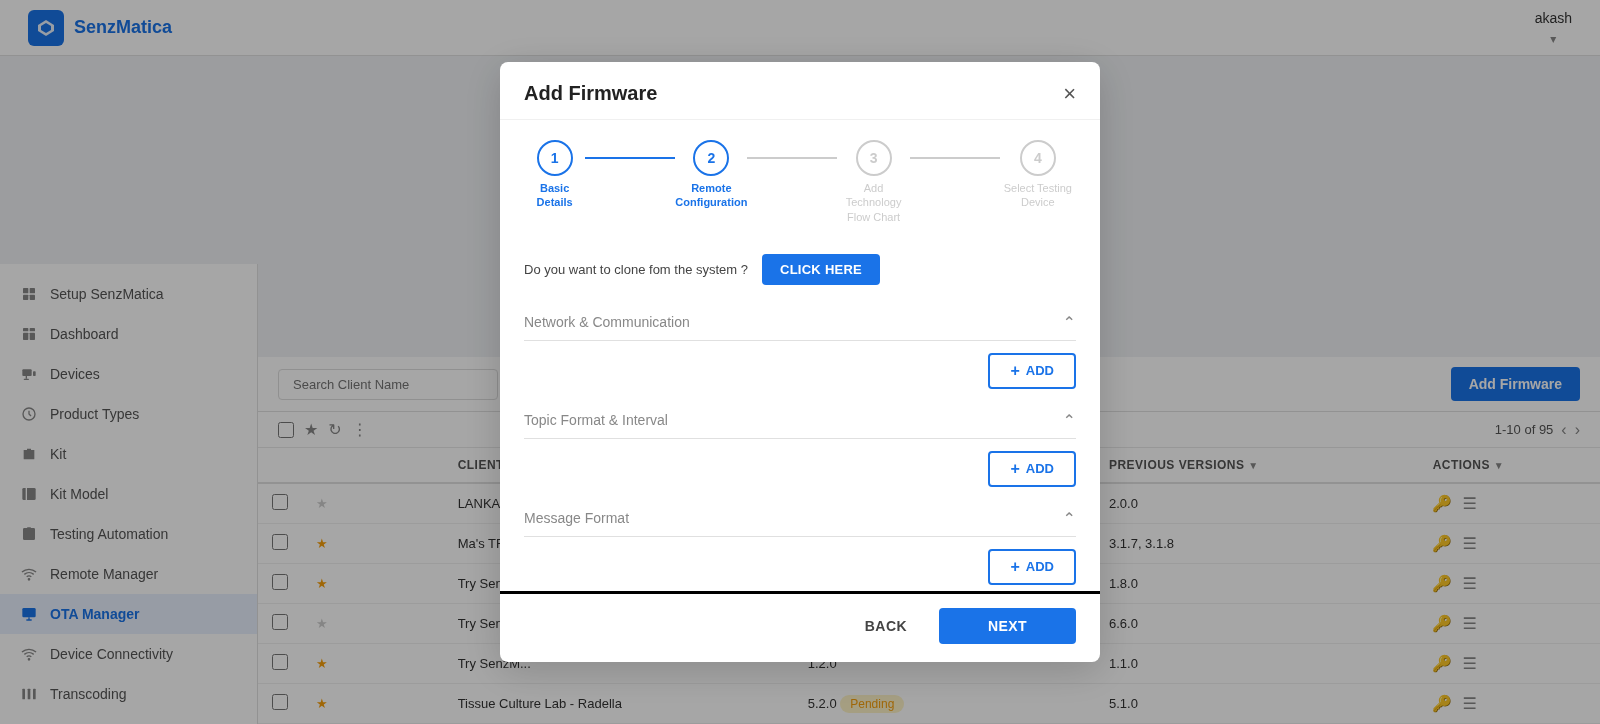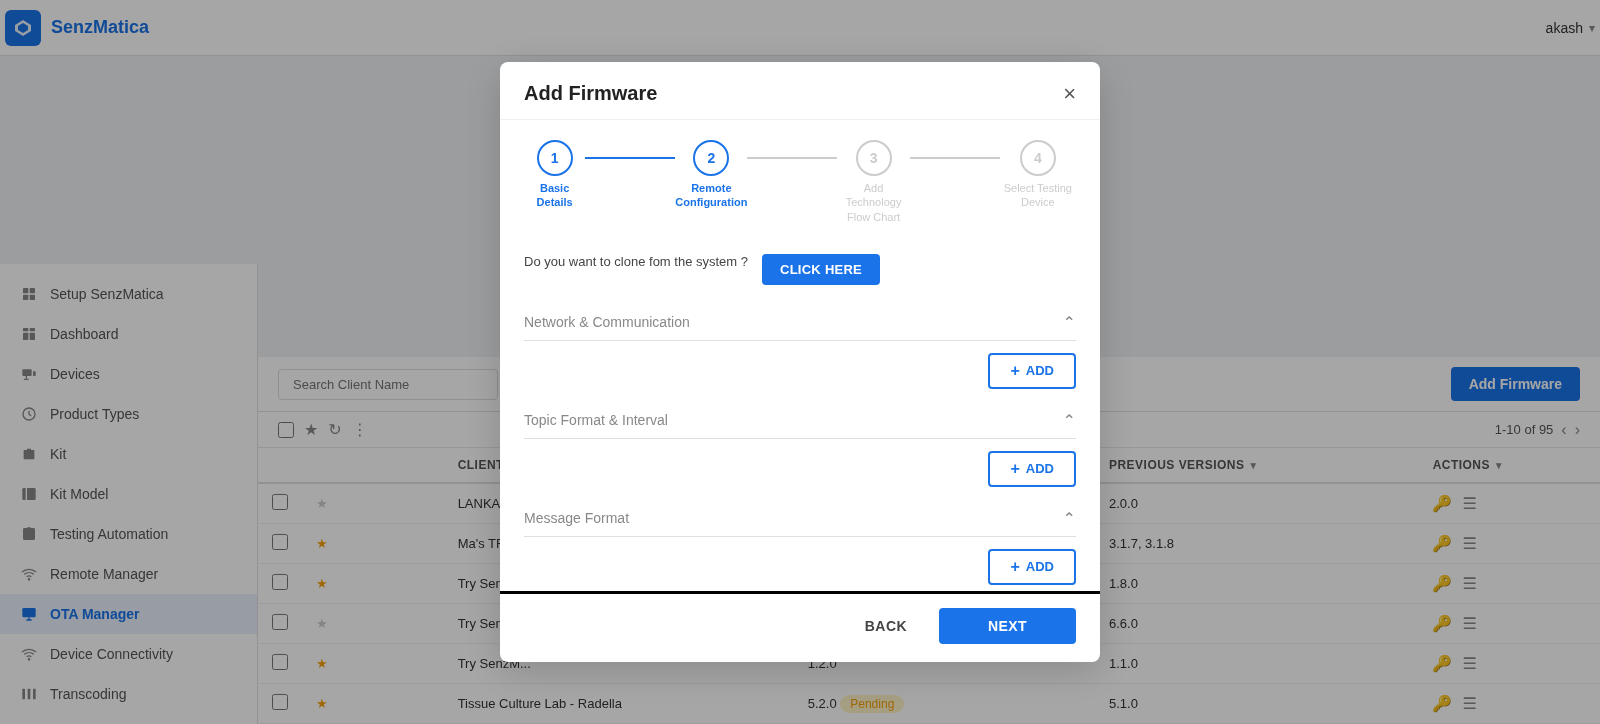--- a/index.html
+++ b/index.html
@@ -5,21 +5,21 @@
     * { box-sizing: border-box; margin: 0; padding: 0; }
     body { font-family: 'Segoe UI', Arial, sans-serif; background: #f0f2f5; color: #333; height: 724px; overflow: hidden; }
 
     
     .topnav {
       background: #fff;
       height: 56px;
       display: flex;
       align-items: center;
       justify-content: space-between;
-      padding: 0 5px;
+      padding: 0 28px;
       border-bottom: 1px solid #e0e0e0;
       position: relative;
       z-index: 10;
     }
     .topnav-logo {
       display: flex;
       align-items: center;
       gap: 10px;
       font-weight: 700;
       font-size: 18px;
@@ -35,20 +35,21 @@
       justify-content: center;
     }
     .logo-icon svg { width: 20px; height: 20px; fill: white; }
     .topnav-user {
       display: flex;
       align-items: center;
       gap: 6px;
       font-size: 14px;
       color: #333;
       cursor: pointer;
+      flex-direction: column;
     }
 
     
     .layout {
       display: flex;
       height: calc(724px - 56px);
       align-items: flex-end;
     }
 
     
@@ -273,21 +274,21 @@
     .step-line.active { background: #1a73e8; }
 
     
     .modal-body {
       flex: 1;
       padding: 16px 24px;
       overflow-y: auto;
     }
     .clone-row {
       display: flex;
-      align-items: flex-start;
+      align-items: center;
       gap: 14px;
       margin-bottom: 18px;
     }
     .clone-label { font-size: 13px; color: #444; }
     .click-here-btn {
       background: #1a73e8;
       color: #fff;
       border: none;
       border-radius: 4px;
       padding: 8px 18px;

